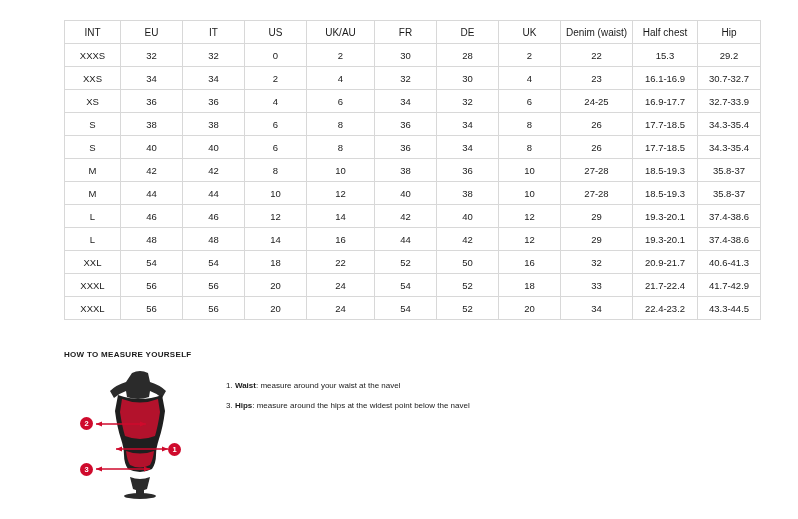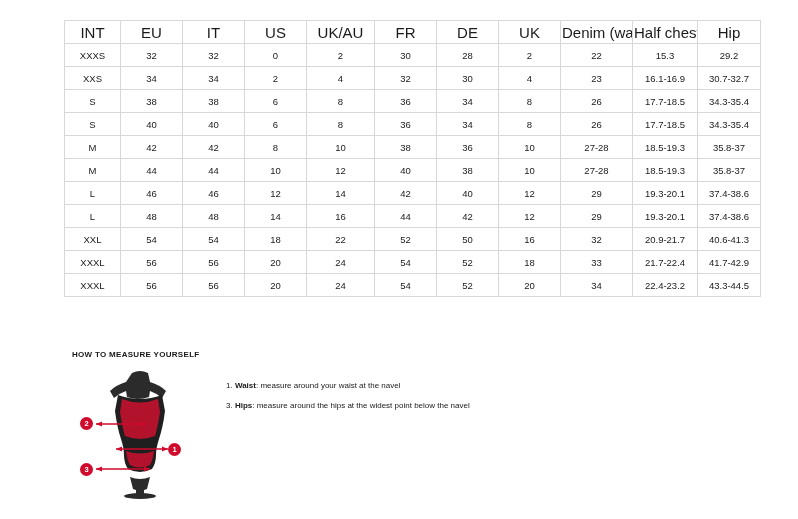--- a/index.html
+++ b/index.html
@@ -40,21 +40,21 @@
     text-align: center;
     vertical-align: middle;
     font-size: 9.5px;
     font-weight: normal;
     color: #1a1a1a;
     padding: 0 1px;
     white-space: nowrap;
     overflow: hidden;
   }
   table.size-table thead th {
-    font-size: 15px;
+    font-size: 10px;
     color: #1a1a1a;
   }
 
   
   col.c0 { width: 56px; }
   col.c1 { width: 62px; }
   col.c2 { width: 62px; }
   col.c3 { width: 62px; }
   col.c4 { width: 68px; }
   col.c5 { width: 62px; }
@@ -69,21 +69,21 @@
     position: absolute;
     left: 64px;
     top: 350px;
     width: 680px;
   }
   .measure-title {
     font-size: 8px;
     font-weight: bold;
     letter-spacing: 0.3px;
     color: #1a1a1a;
-    margin: 0 0 10px 8px;
+    margin: 0 0 10px 0;
   }
   .measure-body {
     position: relative;
     display: flex;
     align-items: flex-start;
   }
   .figure-area {
     position: relative;
     width: 120px;
     height: 130px;
@@ -175,20 +175,33 @@
           <td>2</td>
           <td>4</td>
           <td>32</td>
           <td>30</td>
           <td>4</td>
           <td>23</td>
           <td>16.1-16.9</td>
           <td>30.7-32.7</td>
         </tr>
         <tr>
+          <td>XS</td>
+          <td>36</td>
+          <td>36</td>
+          <td>4</td>
+          <td>6</td>
+          <td>34</td>
+          <td>32</td>
+          <td>6</td>
+          <td>24-25</td>
+          <td>16.9-17.7</td>
+          <td>32.7-33.9</td>
+        </tr>
+        <tr>
           <td>S</td>
           <td>38</td>
           <td>38</td>
           <td>6</td>
           <td>8</td>
           <td>36</td>
           <td>34</td>
           <td>8</td>
           <td>26</td>
           <td>17.7-18.5</td>

